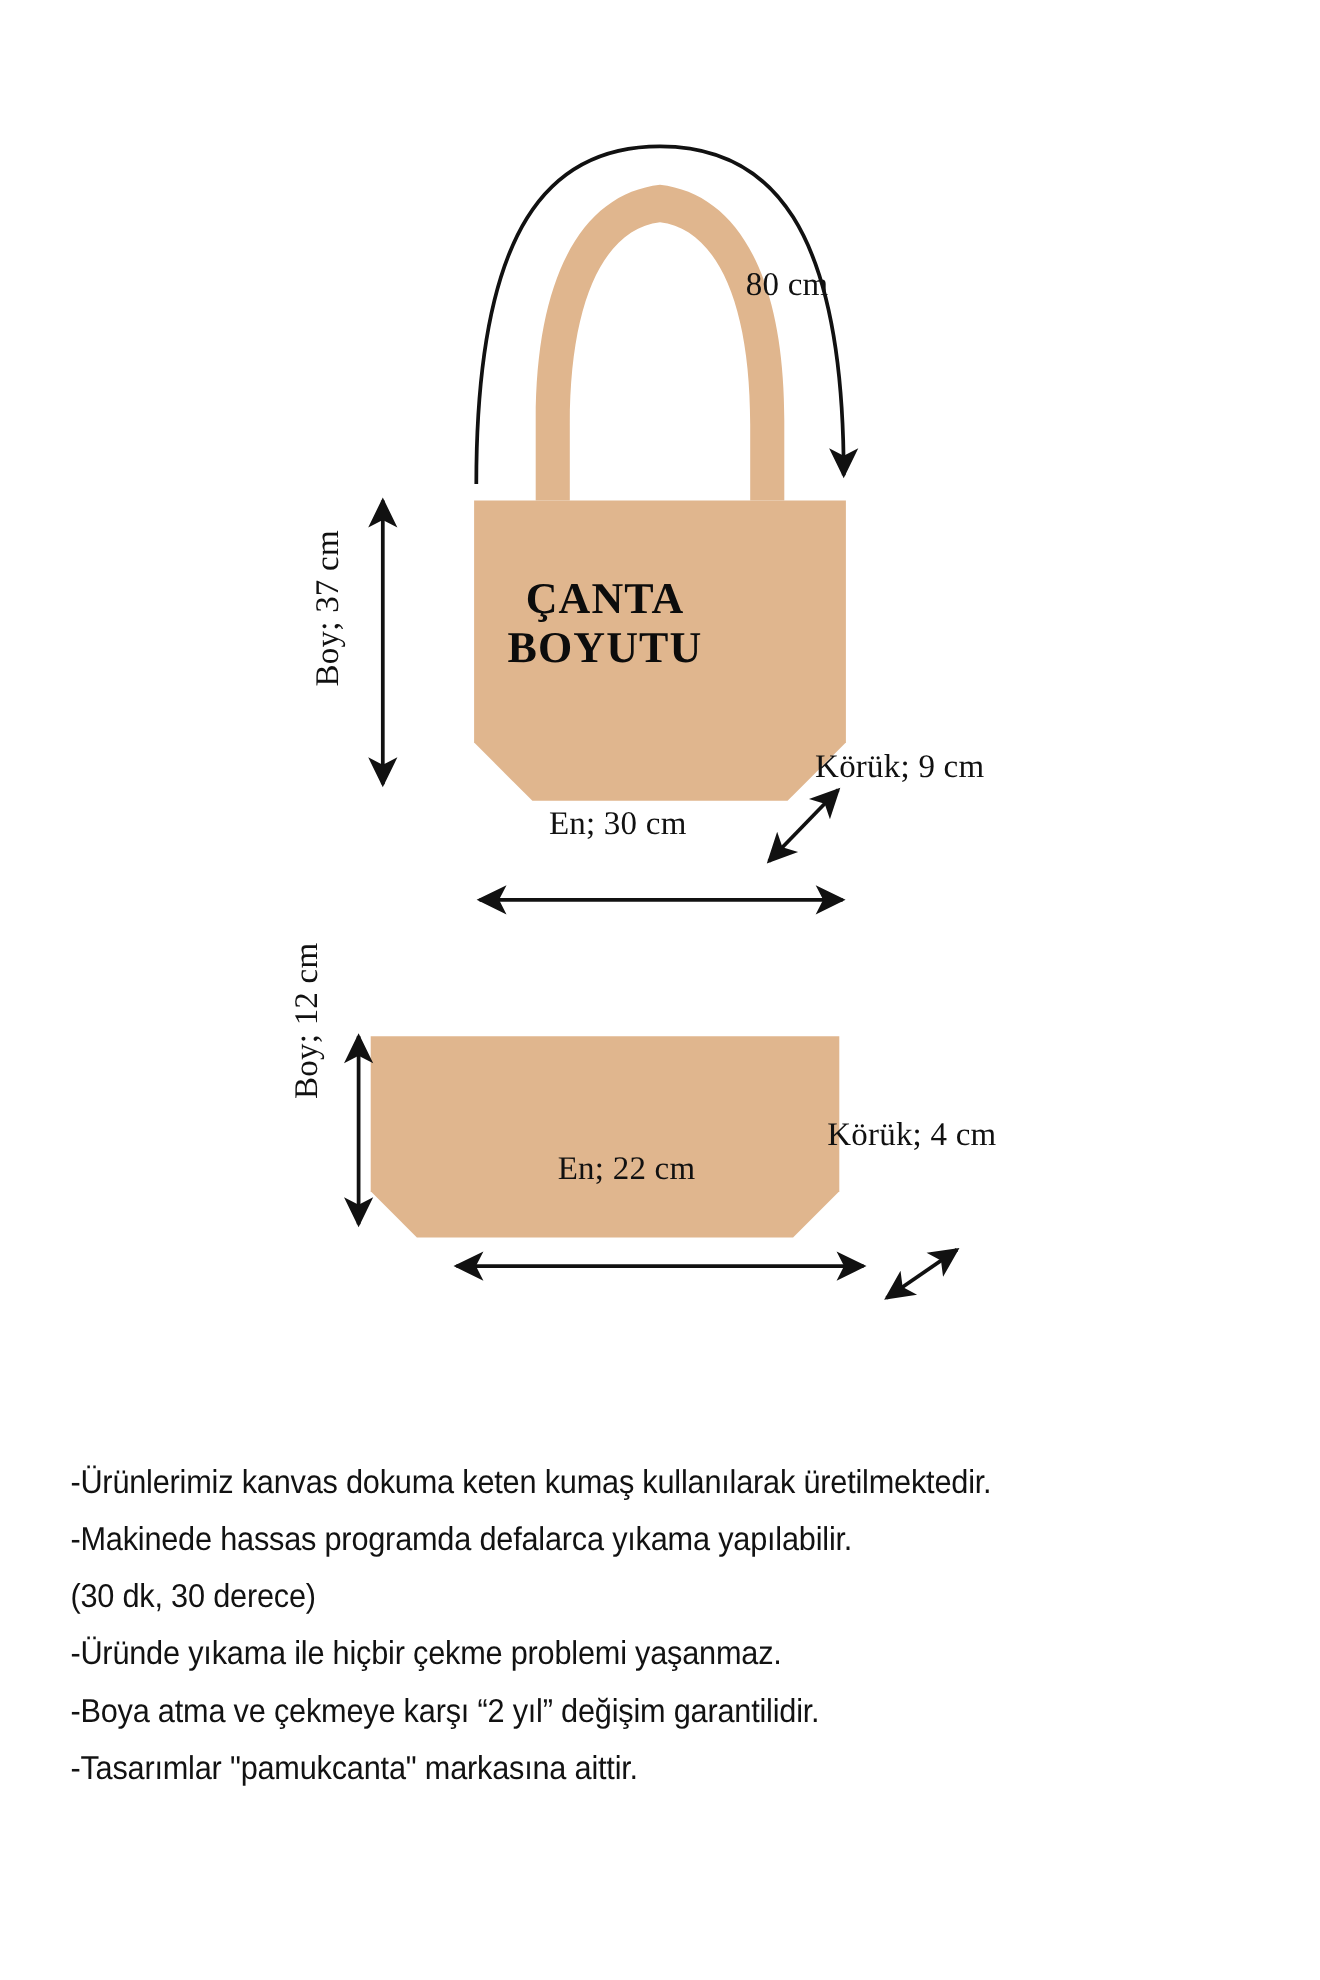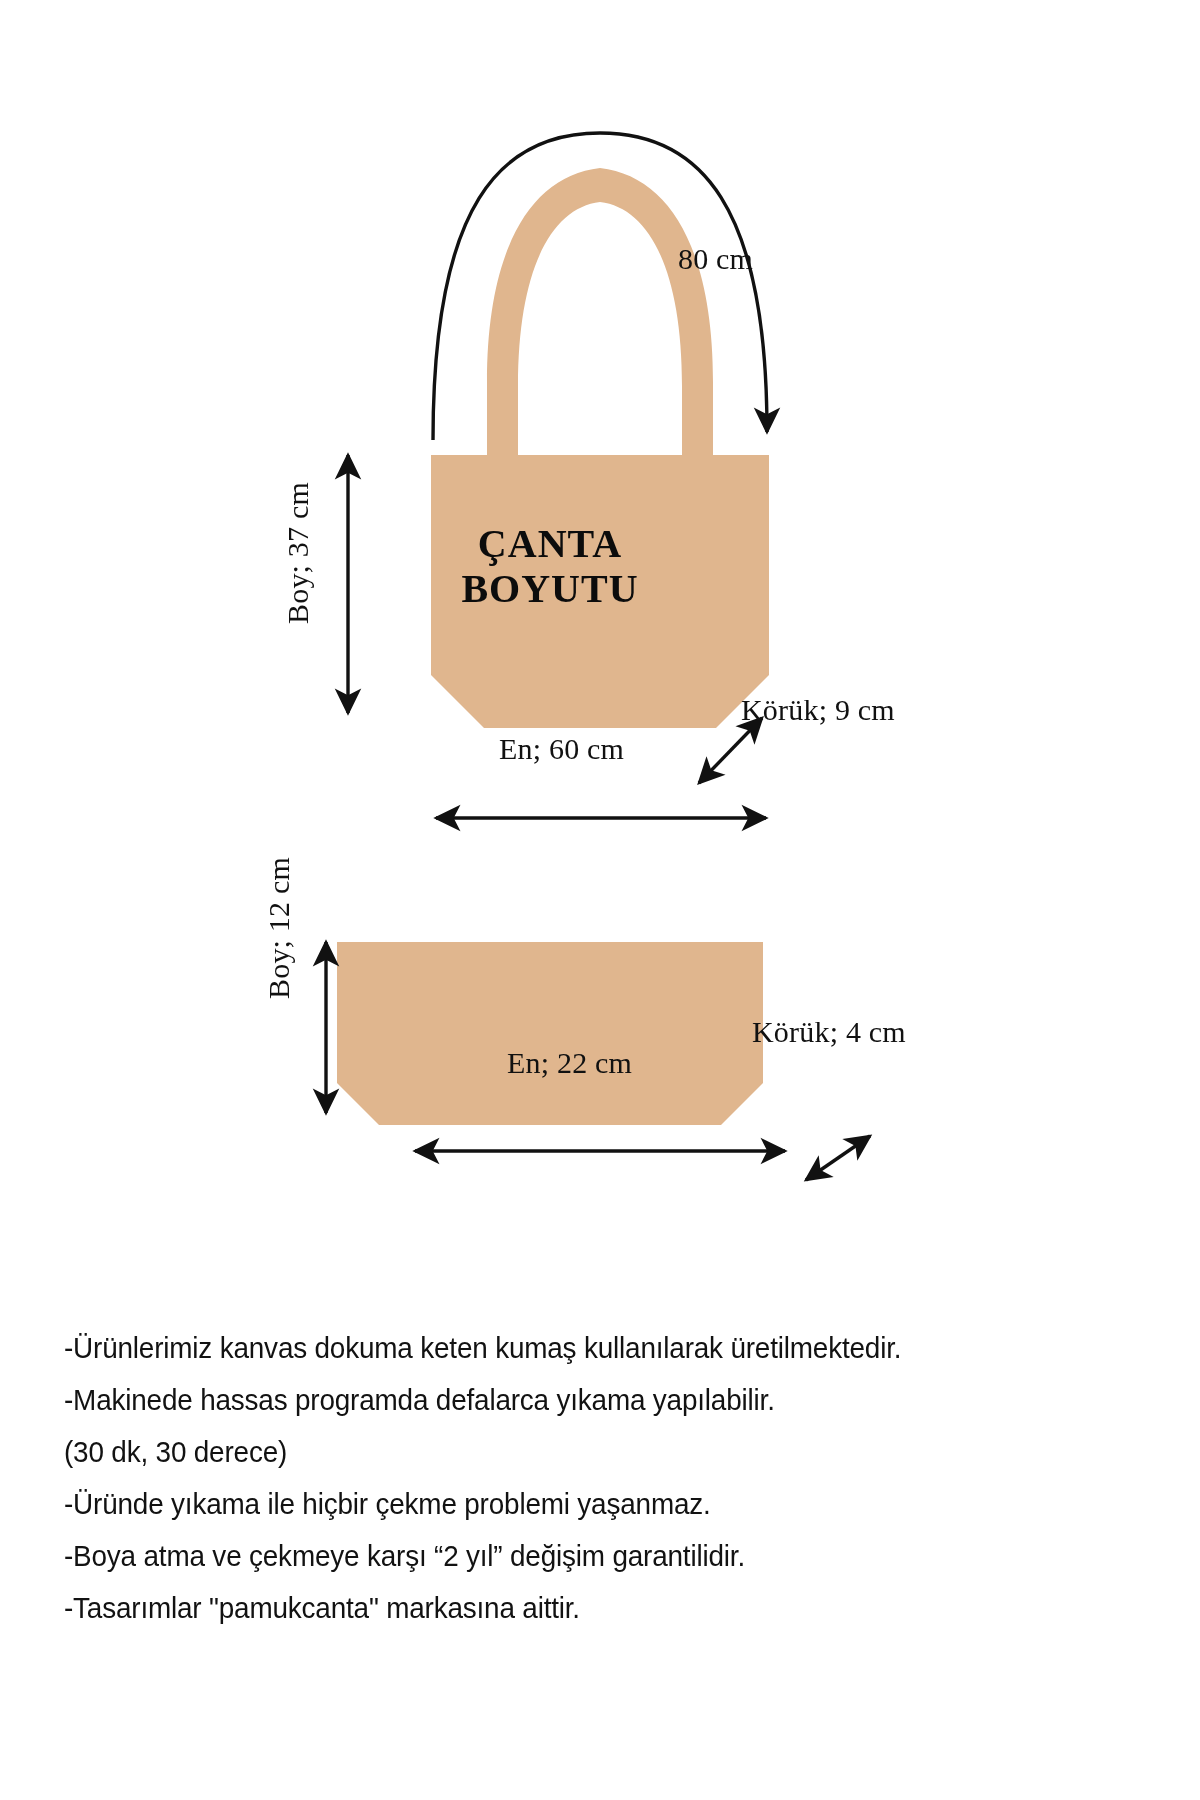--- a/index.html
+++ b/index.html
@@ -117,23 +117,23 @@
   </svg>
 
   <div class="shape-title" id="bag-title">ÇANTA
 BOYUTU</div>
 
 
   <div class="dim-label" style="left:678px;top:242px;">80 cm</div>
 
   <div class="dim-label rot-label" style="left:315px;top:590px;">Boy; 37 cm</div>
 
-  <div class="dim-label" style="left:741px;top:680px;margin-top:13px;">Körük; 9 cm</div>
+  <div class="dim-label" style="left:741px;top:680px;">Körük; 9 cm</div>
 
-  <div class="dim-label" style="left:499px;top:732px;">En; 60 cm</div>
+  <div class="dim-label" style="left:499px;top:732px;">En; 30 cm</div>
 
   <div class="dim-label rot-label" style="left:296px;top:965px;">Boy; 12 cm</div>
 
   <div class="dim-label" style="left:752px;top:1015px;">Körük; 4 cm</div>
 
   <div class="dim-label" style="left:497px;top:1046px;margin-left:10px;">En; 22 cm</div>
 
   <div id="notes">
     <p class="note-line">-Ürünlerimiz kanvas dokuma keten kumaş kullanılarak üretilmektedir.</p>
     <p class="note-line">-Makinede hassas programda defalarca yıkama yapılabilir.</p>

